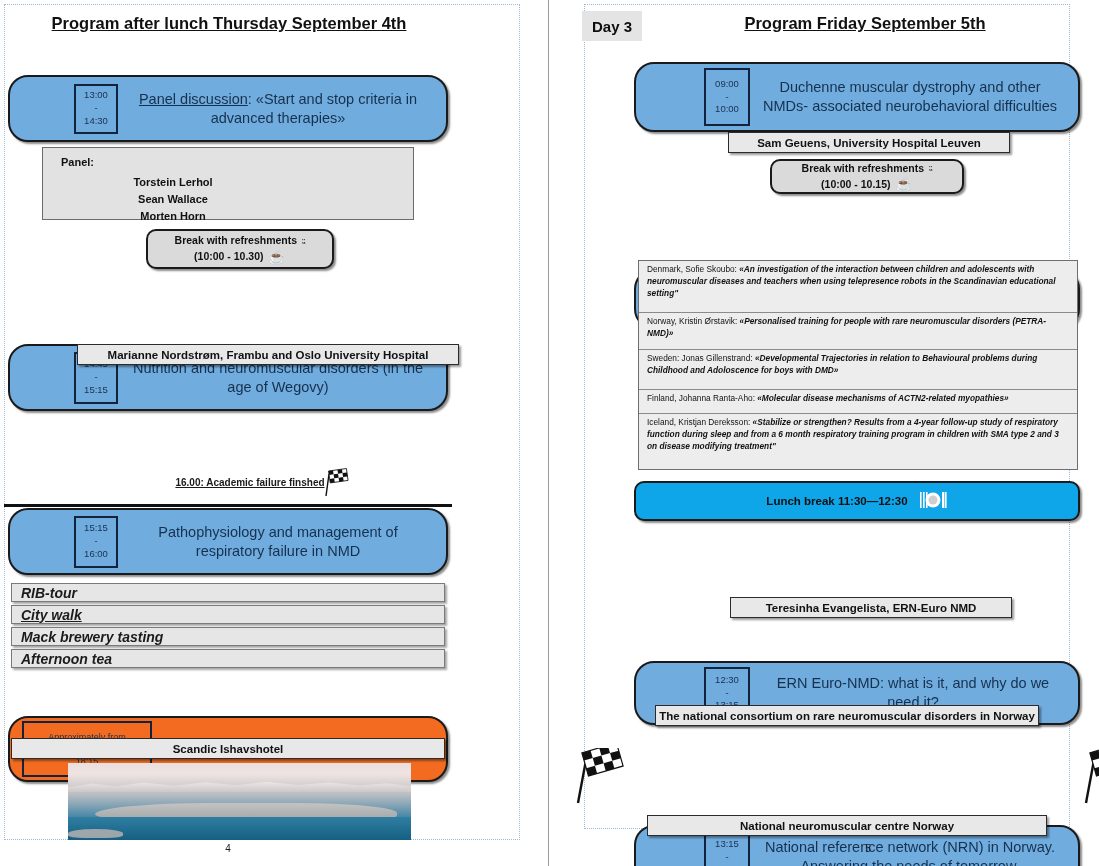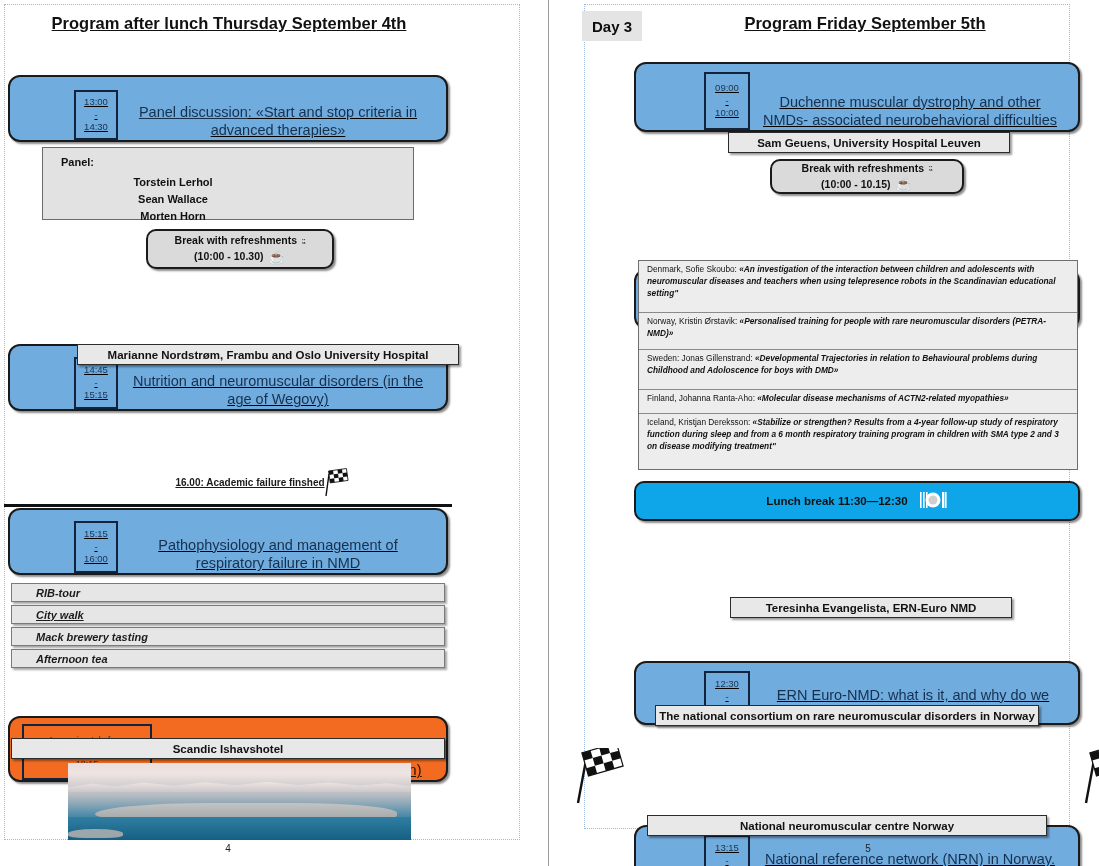--- a/index.html
+++ b/index.html
@@ -21,23 +21,23 @@
   }
   .text-frame {
     position: absolute;
     border: 1px dotted #9db8d8;
   }
 
   
   .sess {
     position: relative;
     border: 2px solid #1a1a1a;
-    border-radius: 12px;
+    border-radius: 20px;
     box-shadow: 2px 2px 2px rgba(0,0,0,.45);
-    display: flex; align-items: flex-end; text-decoration: underline;
+    display: flex; align-items: center;
   }
   .sess.blue   { background: #71ACDF; }
   .sess.orange { background: #F26B21; }
 
   .time {
     border: 2.5px solid #12243d;
     background: transparent;
     font-size: 9.5px; line-height: 1.35;
     color: #18314f; text-align: center;
     padding: 3px 5px; flex: none;
@@ -99,22 +99,22 @@
     display: flex; align-items: center; justify-content: center; gap: 10px;
     font-size: 11.5px; font-weight: bold; color: #111;
   }
 
   
   .act {
     position: absolute;
     background: #E6E6E6;
     border: 1px solid #7a7a7a;
     box-shadow: 1.5px 1.5px 2px rgba(0,0,0,.35);
-    font-size: 11px; font-style: italic; font-weight: bold; color: #1b1b1b;
-    display: flex; align-items: center; padding-left: 24px;
+    font-size: 14px; font-style: italic; font-weight: bold; color: #1b1b1b;
+    display: flex; align-items: center; padding-left: 9px;
   }
 
   
   .nordic-wrap {
     position: absolute;
     background: #EDEDED;
     border: 1px solid #6e6e6e;
   }
   .nrow {
     border-bottom: 1px solid #8a8a8a;

